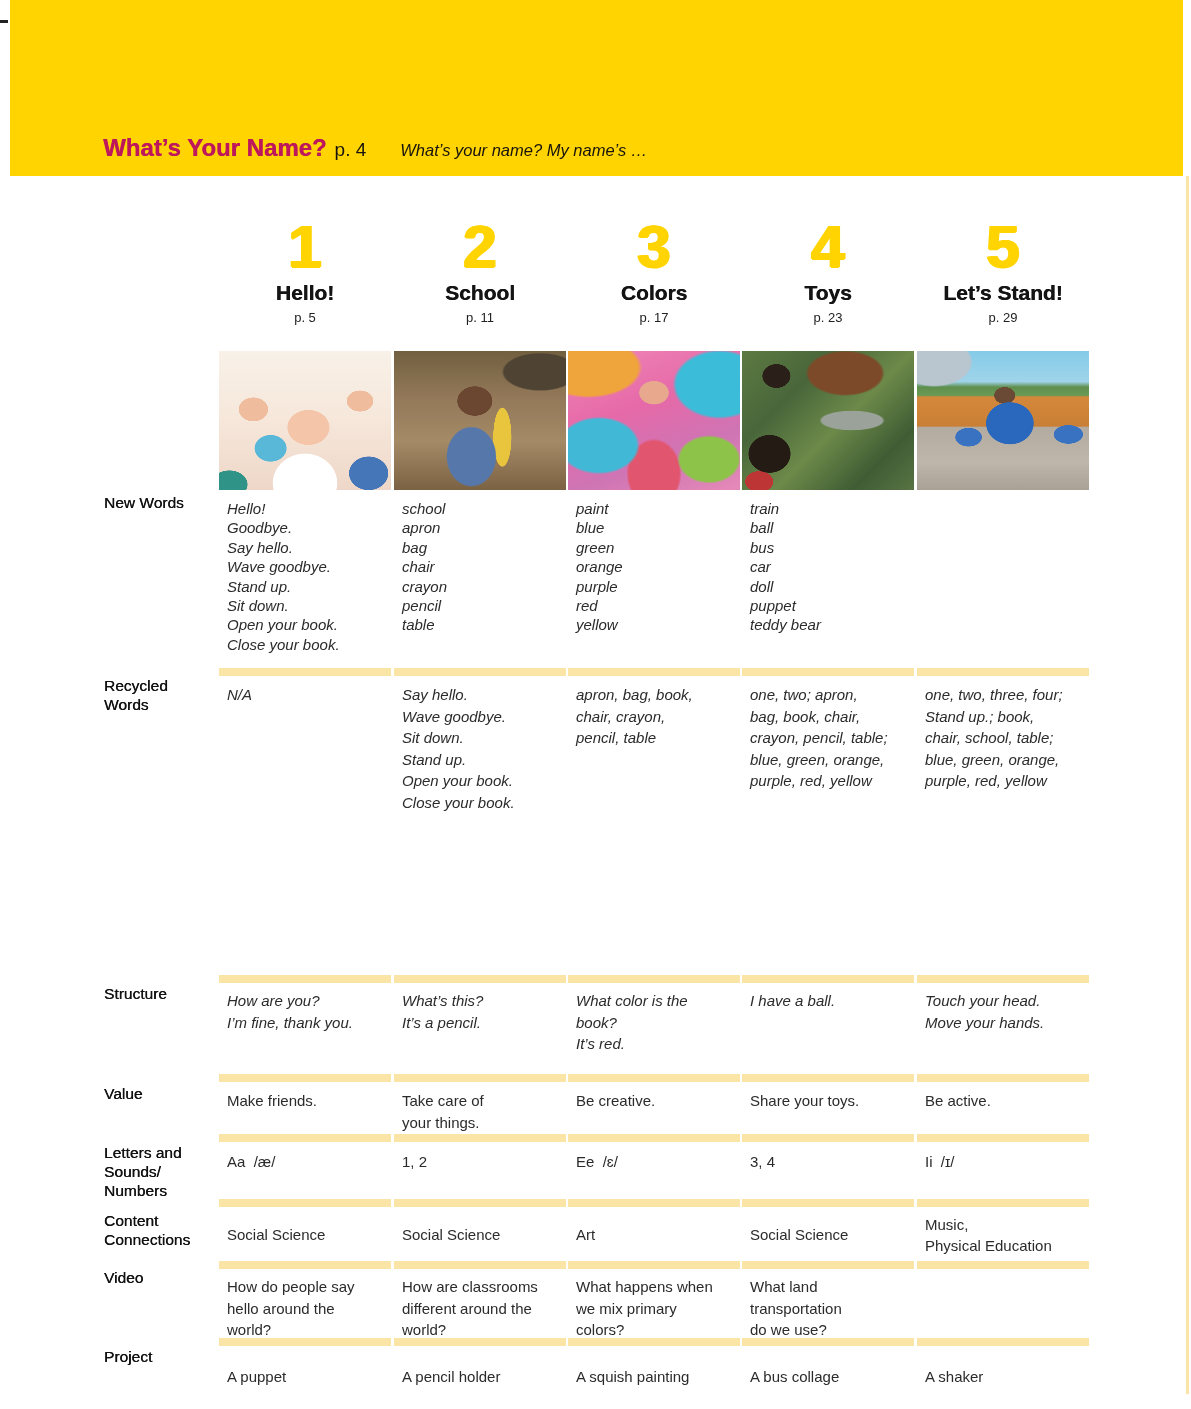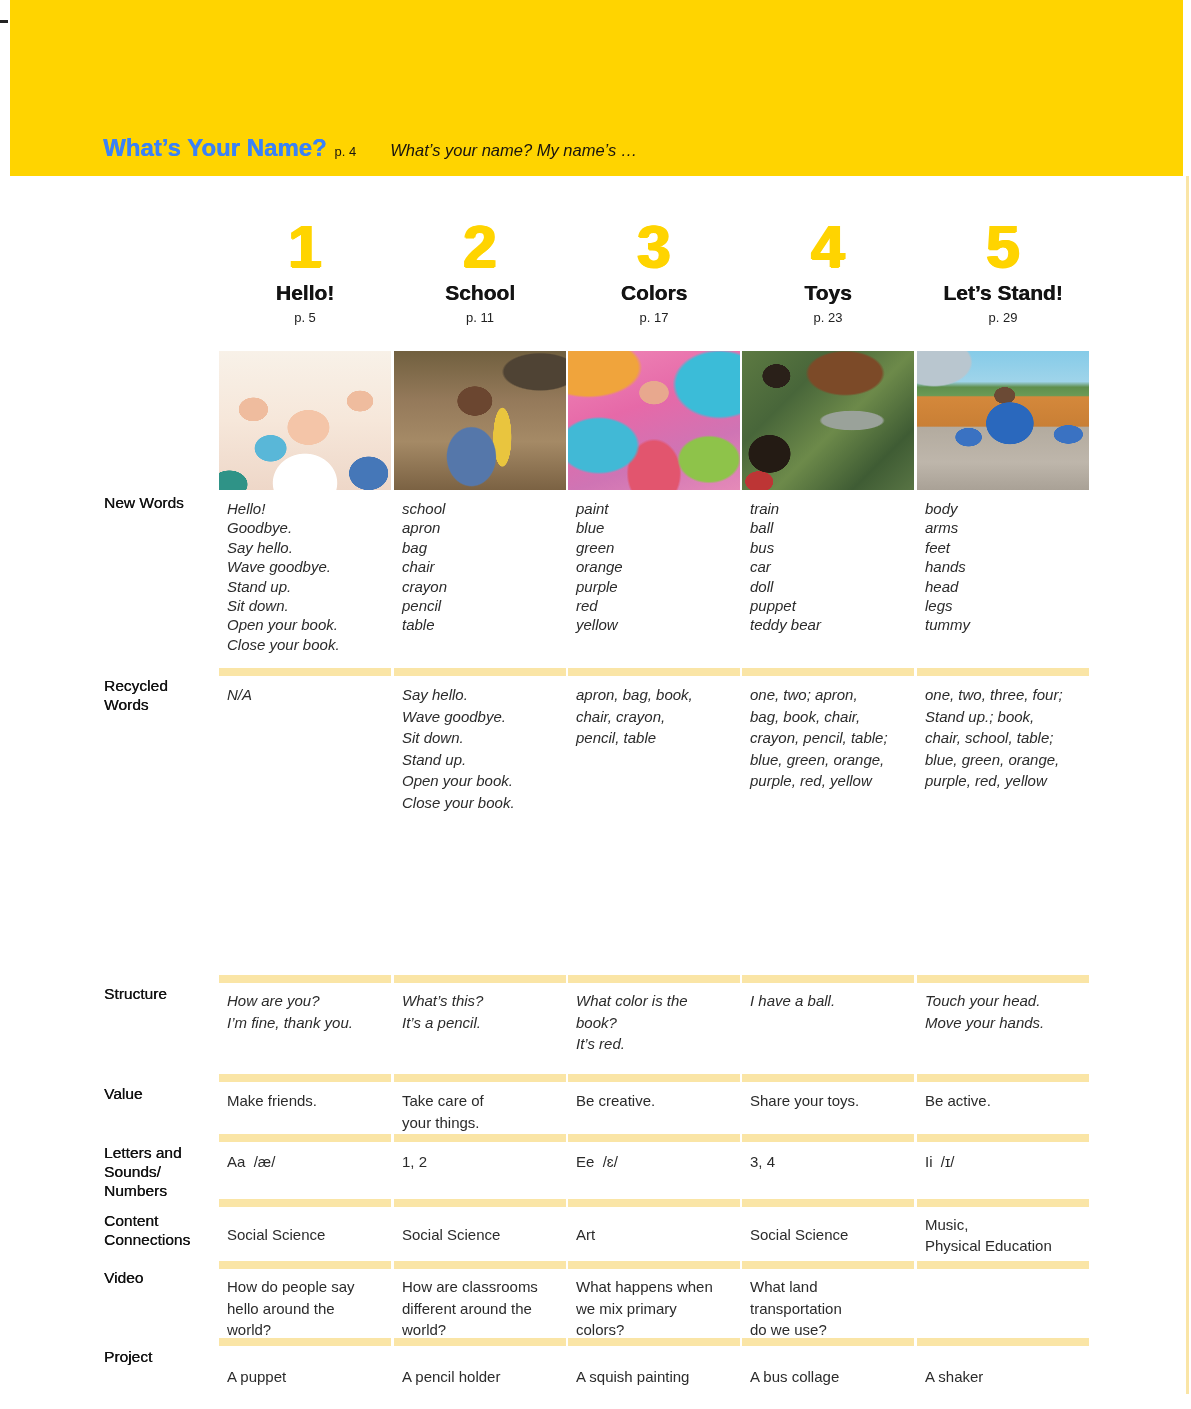--- a/index.html
+++ b/index.html
@@ -5,22 +5,22 @@
   html,body{margin:0;padding:0;background:#fff}
   .page{position:relative;width:1191px;height:1409px;background:#fff;overflow:hidden;
         font-family:"Liberation Sans","DejaVu Sans",sans-serif;color:#231f20}
 
   
   .band{position:absolute;left:10px;top:0;width:1173px;height:176px;background:#FFD400}
   .corner{position:absolute;left:0;top:20px;width:8px;height:3px;background:#222}
   .brand{position:absolute;left:102px;top:64px;font-size:41px;font-weight:700;color:#fff;
          letter-spacing:1px;text-shadow:.7px 0 0 #fff,-.7px 0 0 #fff,0 .5px 0 #fff}
   .subline{position:absolute;left:103px;top:134px;display:flex;align-items:baseline;white-space:nowrap}
-  .subline .t1{font-size:24px;font-weight:700;color:#3b82f6;text-shadow:.4px 0 0 currentColor}
-  .subline .t2{font-size:13px;margin-left:8px;color:#17130f}
+  .subline .t1{font-size:24px;font-weight:700;color:#be185d;text-shadow:.4px 0 0 currentColor}
+  .subline .t2{font-size:19px;margin-left:8px;color:#17130f}
   .subline .t3{font-size:16.5px;font-style:italic;margin-left:34px;color:#17130f}
 
   
   .unit{position:absolute;top:216px;width:172px;text-align:center}
   .u1{left:219px}.u2{left:394px}.u3{left:568px}.u4{left:742px}.u5{left:917px}
   .unit .num{font-size:60px;line-height:62px;font-weight:700;color:#FFD400;
              text-shadow:1.3px 0 0 currentColor,-1.3px 0 0 currentColor,0 1px 0 currentColor}
   .unit .ttl{font-size:21px;font-weight:700;margin-top:3px;color:#141414;text-shadow:.4px 0 0 currentColor}
   .unit .pg{font-size:13px;margin-top:5px;color:#222}
 
@@ -203,27 +203,20 @@
 purple
 red
 yellow</div>
   <div class="cell it r0 c4">train
 ball
 bus
 car
 doll
 puppet
 teddy bear</div>
-  <div class="cell it r0 c5">body
-arms
-feet
-hands
-head
-legs
-tummy</div>
 
   <div class="cell it r1 c1">N/A</div>
   <div class="cell it r1 c2">Say hello.
 Wave goodbye.
 Sit down.
 Stand up.
 Open your book.
 Close your book.</div>
   <div class="cell it r1 c3">apron, bag, book,
 chair, crayon,

